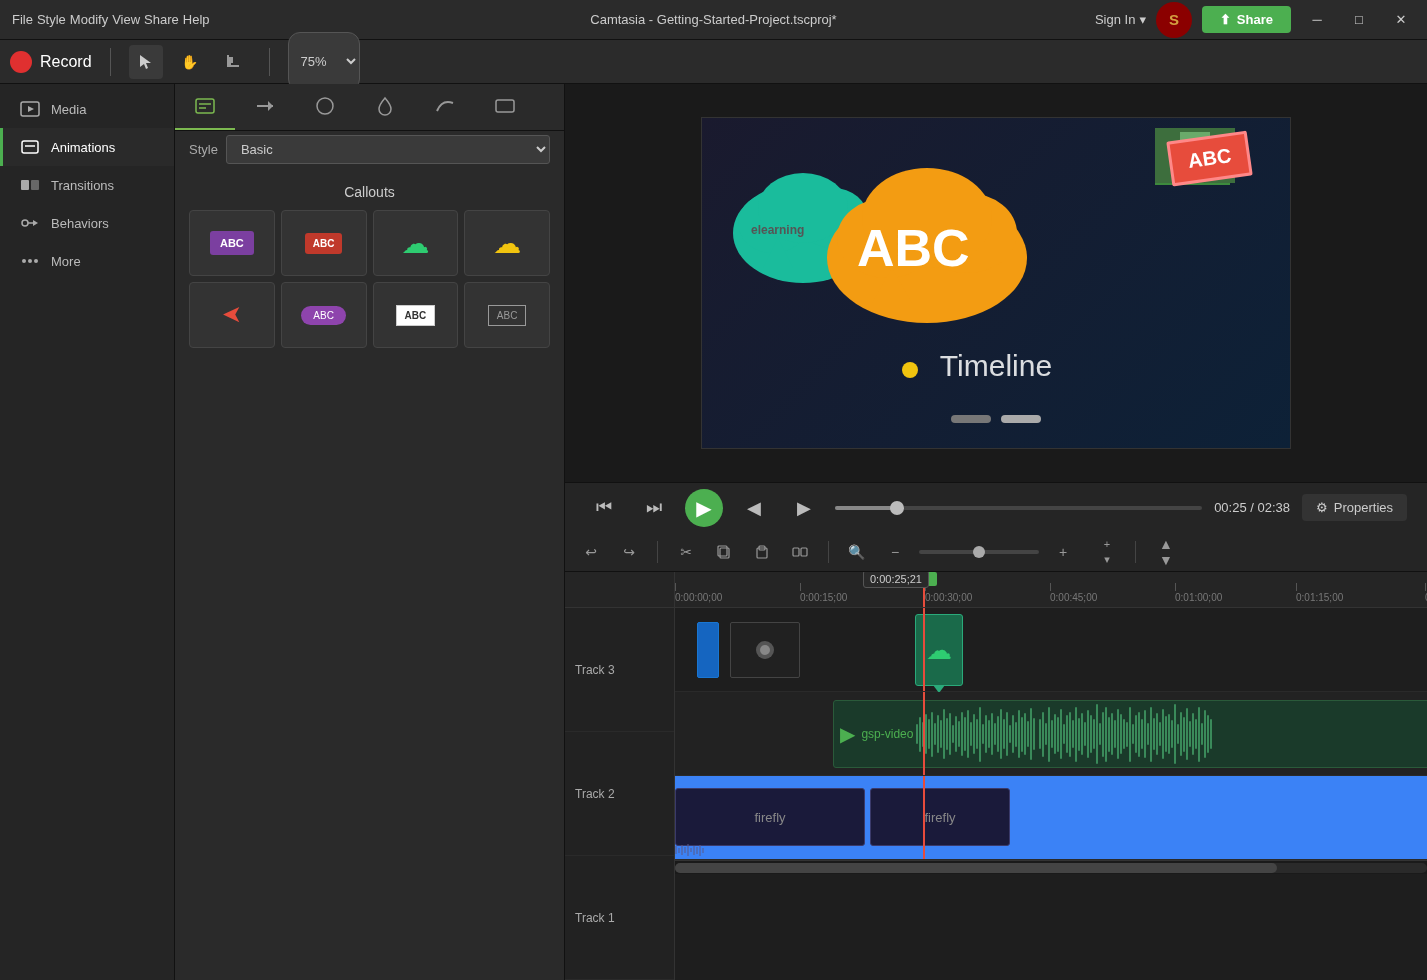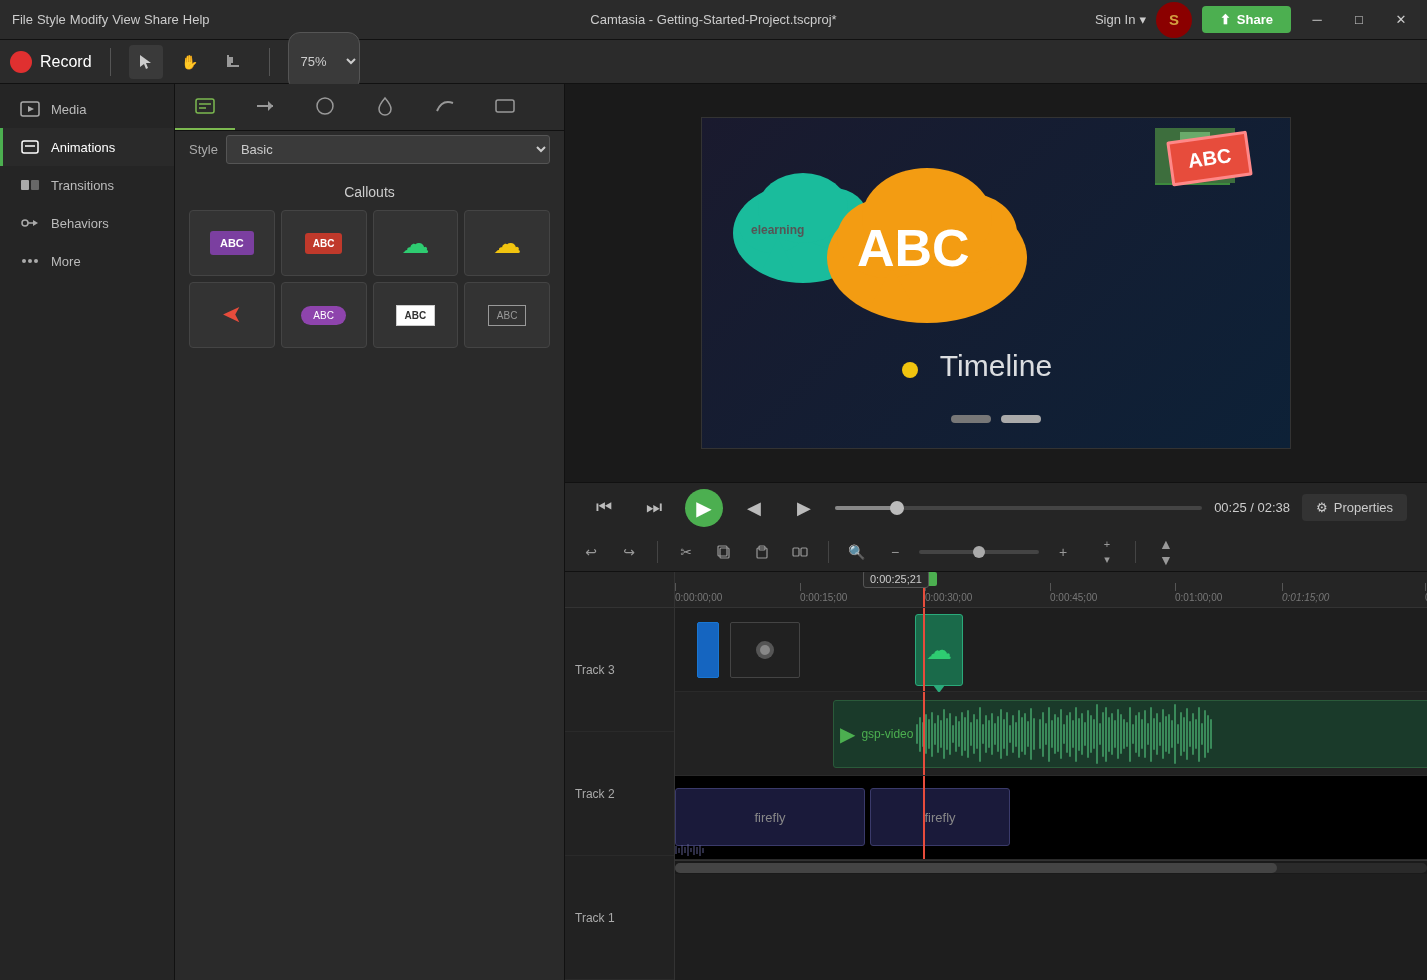--- a/index.html
+++ b/index.html
@@ -450,21 +450,21 @@
                 <div style="color:#777;font-size:10px;white-space:nowrap;margin-top:1px;">0:00:30;00</div>
               </div>
               <div style="position:absolute;left:375px;">
                 <div style="width:1px;height:8px;background:#555;"></div>
                 <div style="color:#777;font-size:10px;white-space:nowrap;margin-top:1px;">0:00:45;00</div>
               </div>
               <div style="position:absolute;left:500px;">
                 <div style="width:1px;height:8px;background:#555;"></div>
                 <div style="color:#777;font-size:10px;white-space:nowrap;margin-top:1px;">0:01:00;00</div>
               </div>
-              <div style="position:absolute;left:607px;font-style:italic;">
+              <div style="position:absolute;left:621px;">
                 <div style="width:1px;height:8px;background:#555;"></div>
                 <div style="color:#777;font-size:10px;white-space:nowrap;margin-top:1px;">0:01:15;00</div>
               </div>
               <div style="position:absolute;left:750px;">
                 <div style="width:1px;height:8px;background:#555;"></div>
                 <div style="color:#777;font-size:10px;white-space:nowrap;margin-top:1px;">0:01:30;00</div>
               </div>
 
             </div>
 
@@ -595,21 +595,21 @@
                   <div style="width:2px;height:30px;background:#3a8a5a;border-radius:1px;"></div>
                   <div style="width:2px;height:55px;background:#3a8a5a;border-radius:1px;"></div>
                   <div style="width:2px;height:22px;background:#3a8a5a;border-radius:1px;"></div>
                   <div style="width:2px;height:48px;background:#3a8a5a;border-radius:1px;"></div>
                   <div style="width:2px;height:38px;background:#3a8a5a;border-radius:1px;"></div>
                   <div style="width:2px;height:30px;background:#3a8a5a;border-radius:1px;"></div>
               </div>
             </div>
           </div>
 
-          <div class="track-row" style="height:84px;background:#000000;border-bottom:1px solid #2a2a2a;position:relative;">
+          <div class="track-row" style="height:84px;background:#3b82f6;border-bottom:1px solid #2a2a2a;position:relative;">
 
             <div style="position:absolute;left:248px;top:0;width:2px;height:100%;background:#e74c3c;z-index:10;"></div>
 
             <div style="position:absolute;left:0px;width:190px;top:12px;height:58px;background:#1a1a3a;border:1px solid #3a3a6a;border-radius:3px;display:flex;align-items:center;justify-content:center;">
               <span style="color:#888;font-size:13px;">firefly</span>
             </div>
 
             <div style="position:absolute;left:195px;width:140px;top:12px;height:58px;background:#1a1a3a;border:1px solid #3a3a6a;border-radius:3px;display:flex;align-items:center;justify-content:center;">
               <span style="color:#888;font-size:13px;">firefly</span>
             </div>

